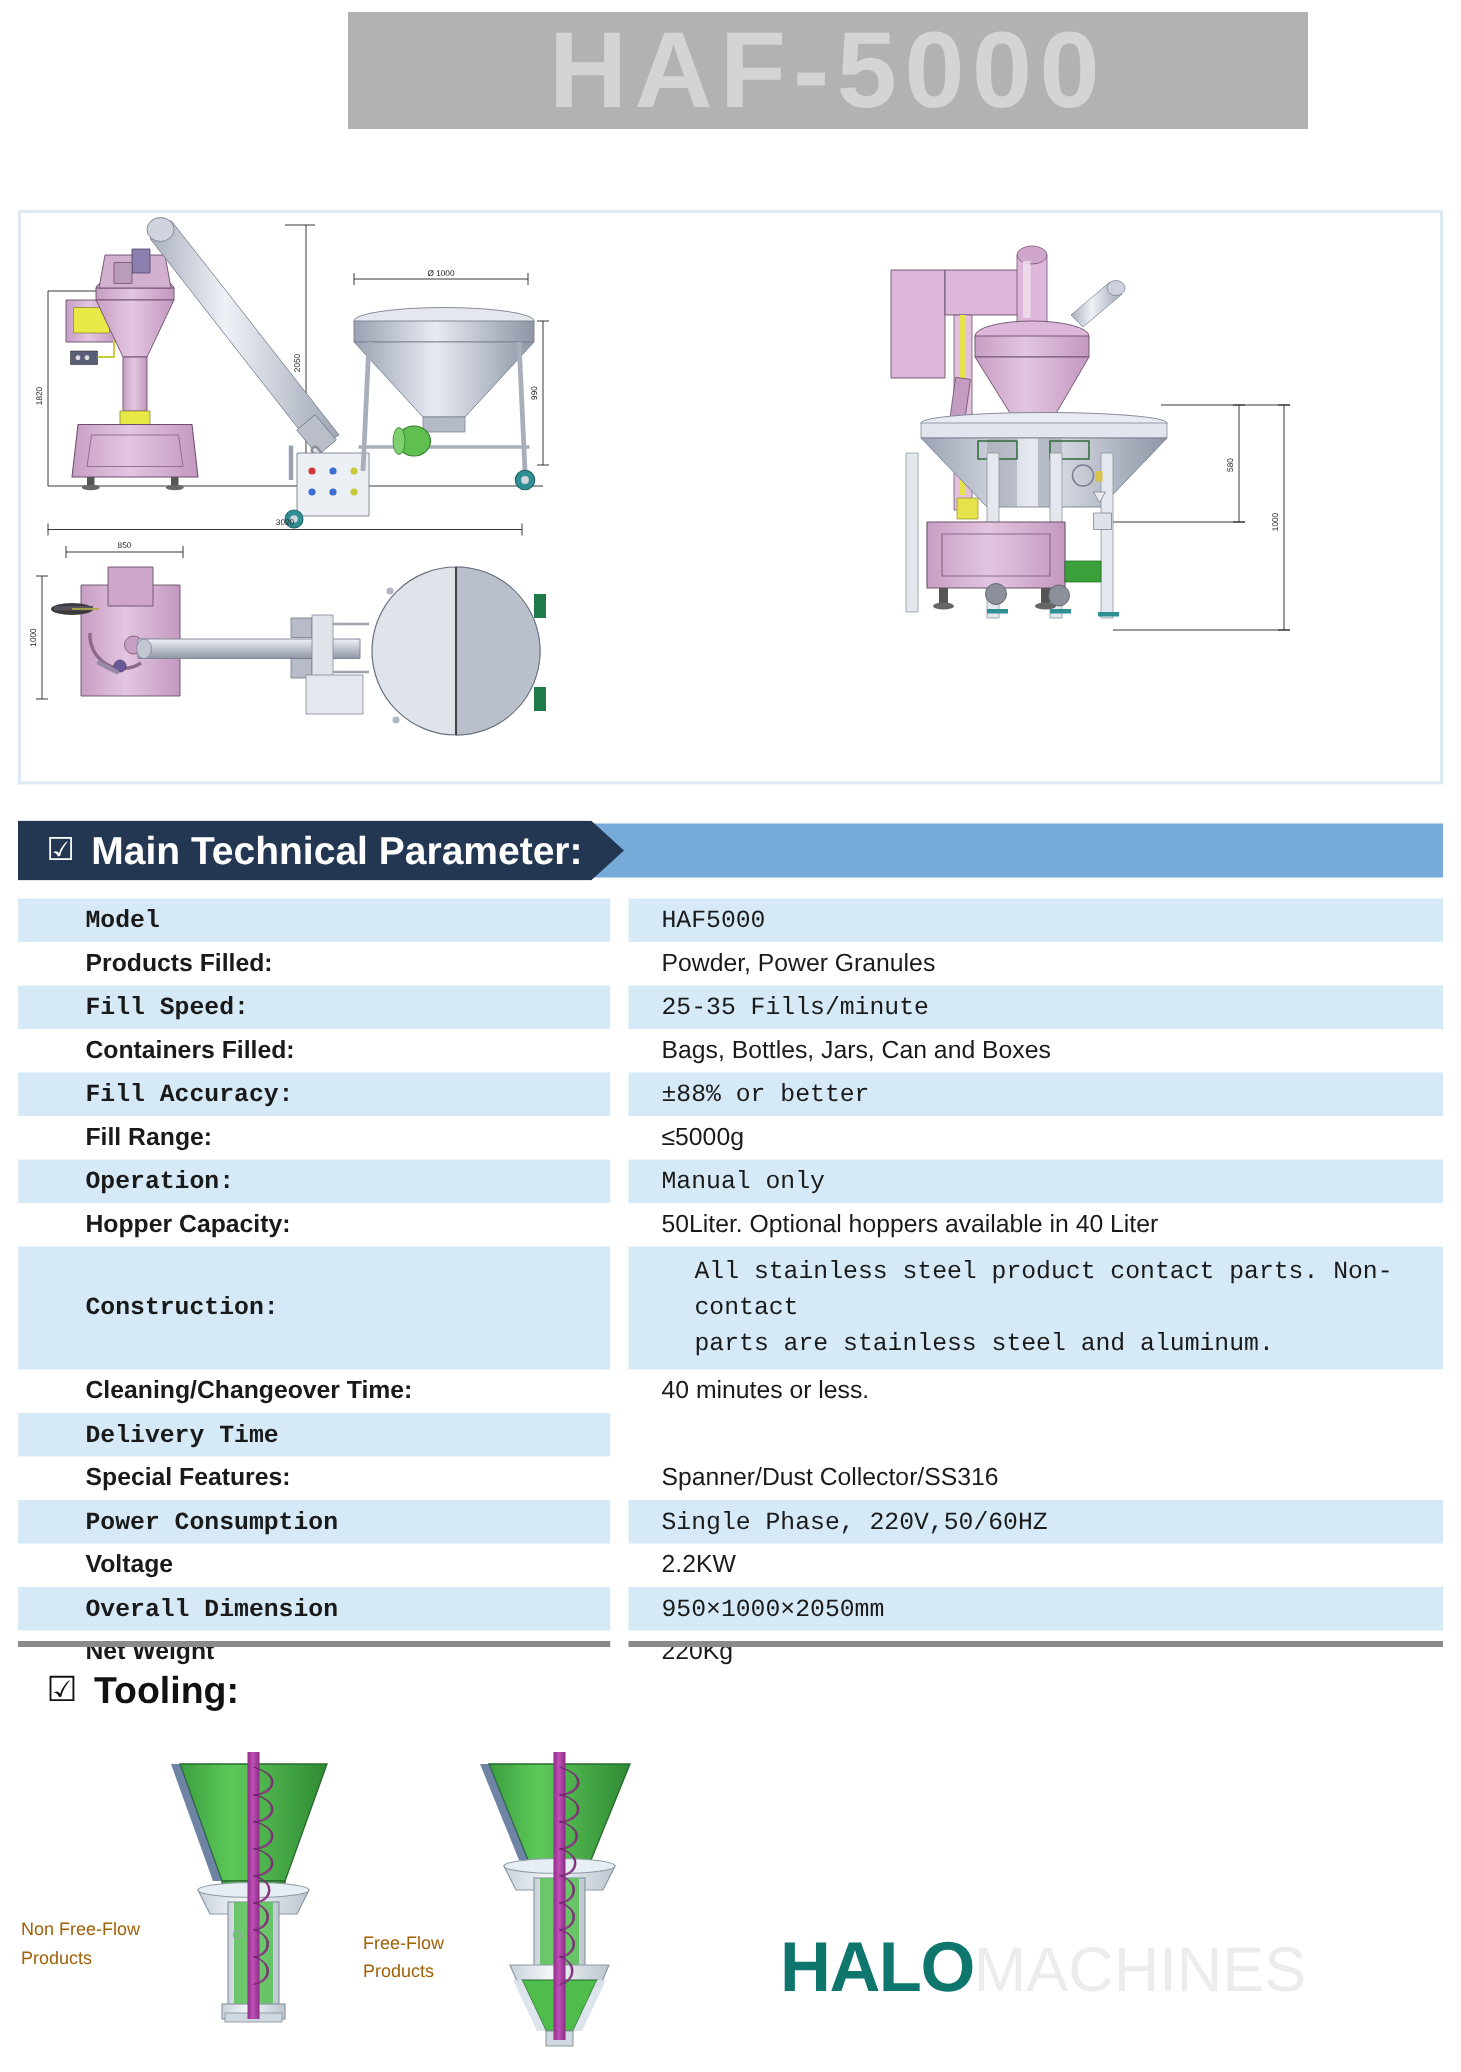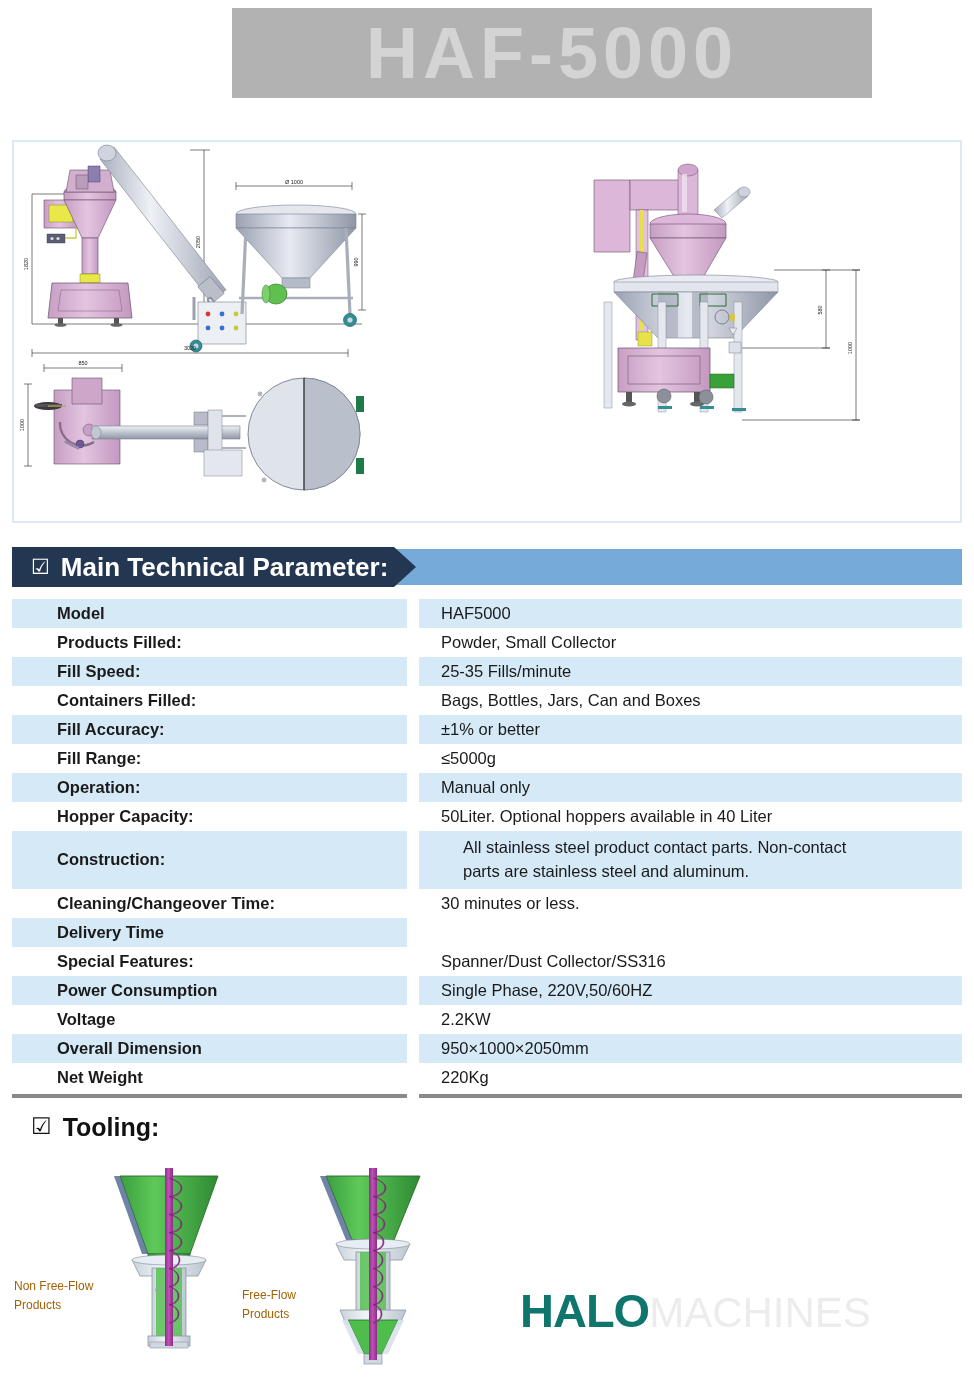--- a/index.html
+++ b/index.html
@@ -8,21 +8,21 @@
     width: 974px; height: 1381px;
     background: #ffffff;
     font-family: "Liberation Sans", sans-serif;
     overflow: hidden;
   }
   .page { position: relative; width: 974px; height: 1381px; background: #fff; }
 
   
   .header-banner {
     position: absolute; left: 232px; top: 8px;
-    width: 640px; height: 90px;
+    width: 640px; height: 78px;
     background: #b2b2b2;
     display: flex; align-items: center; justify-content: center;
   }
   .header-title {
     font-size: 72px; font-weight: bold;
     color: #d4d4d4;
     letter-spacing: 5px;
     line-height: 1;
     font-family: "Liberation Sans", sans-serif;
   }
@@ -75,21 +75,21 @@
     font-size: 16.5px; font-weight: bold; color: #1a1a1a;
     display: flex; align-items: center;
   }
   .spec-row .gap { width: 12px; flex: 0 0 12px; background: #ffffff; }
   .spec-row .val {
     flex: 1 1 auto;
     padding: 5px 0 5px 22px;
     font-size: 16.5px; color: #1a1a1a;
     display: flex; align-items: center;
   }
-  .spec-row.shade .lbl, .spec-row.shade .val { background: #d5e9f7; }
+  .spec-row.shade .lbl, .spec-row.shade .val { background: #d5e9f7; font-family: Liberation Mono, monospace; }
   .spec-row.tall .lbl, .spec-row.tall .val { min-height: 54px; }
   .spec-row .val.multi { flex-direction: column; align-items: flex-start; justify-content: center; padding-left: 44px; }
   .spec-row .val.multi span { line-height: 1.45; }
 
   .table-footer-rule {
     position: absolute; left: 12px; width: 950px; height: 4px;
     display: flex;
   }
   .table-footer-rule .seg-a { width: 395px; height: 4px; background: #8a8a8a; }
   .table-footer-rule .seg-gap { width: 12px; height: 4px; background: #fff; }
@@ -379,36 +379,36 @@
 
   <div class="spec-table" id="spec-table">
       <div class="spec-row shade">
         <div class="lbl">Model</div>
         <div class="gap"></div>
         <div class="val">HAF5000</div>
       </div>
       <div class="spec-row">
         <div class="lbl">Products Filled:</div>
         <div class="gap"></div>
-        <div class="val">Powder, Small Collector</div>
+        <div class="val">Powder, Power Granules</div>
       </div>
       <div class="spec-row shade">
         <div class="lbl">Fill Speed:</div>
         <div class="gap"></div>
         <div class="val">25-35 Fills/minute</div>
       </div>
       <div class="spec-row">
         <div class="lbl">Containers Filled:</div>
         <div class="gap"></div>
         <div class="val">Bags, Bottles, Jars, Can and Boxes</div>
       </div>
       <div class="spec-row shade">
         <div class="lbl">Fill Accuracy:</div>
         <div class="gap"></div>
-        <div class="val">±1% or better</div>
+        <div class="val">±88% or better</div>
       </div>
       <div class="spec-row">
         <div class="lbl">Fill Range:</div>
         <div class="gap"></div>
         <div class="val">≤5000g</div>
       </div>
       <div class="spec-row shade">
         <div class="lbl">Operation:</div>
         <div class="gap"></div>
         <div class="val">Manual only</div>
@@ -422,21 +422,21 @@
         <div class="lbl">Construction:</div>
         <div class="gap"></div>
         <div class="val multi">
           <span>All stainless steel product contact parts. Non-contact</span>
           <span>parts are stainless steel and aluminum.</span>
         </div>
       </div>
       <div class="spec-row">
         <div class="lbl">Cleaning/Changeover Time:</div>
         <div class="gap"></div>
-        <div class="val">30 minutes or less.</div>
+        <div class="val">40 minutes or less.</div>
       </div>
       <div class="spec-row shade">
         <div class="lbl">Delivery Time</div>
         <div class="gap"></div>
       </div>
       <div class="spec-row">
         <div class="lbl">Special Features:</div>
         <div class="gap"></div>
         <div class="val">Spanner/Dust Collector/SS316</div>
       </div>

